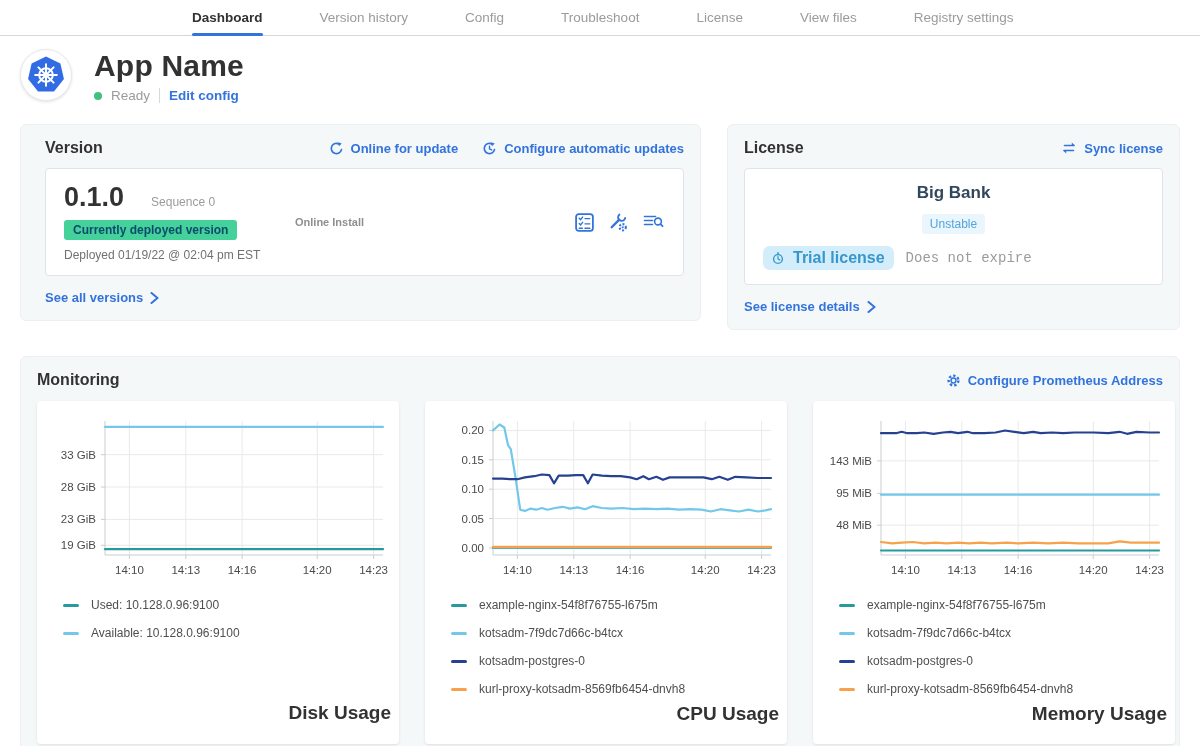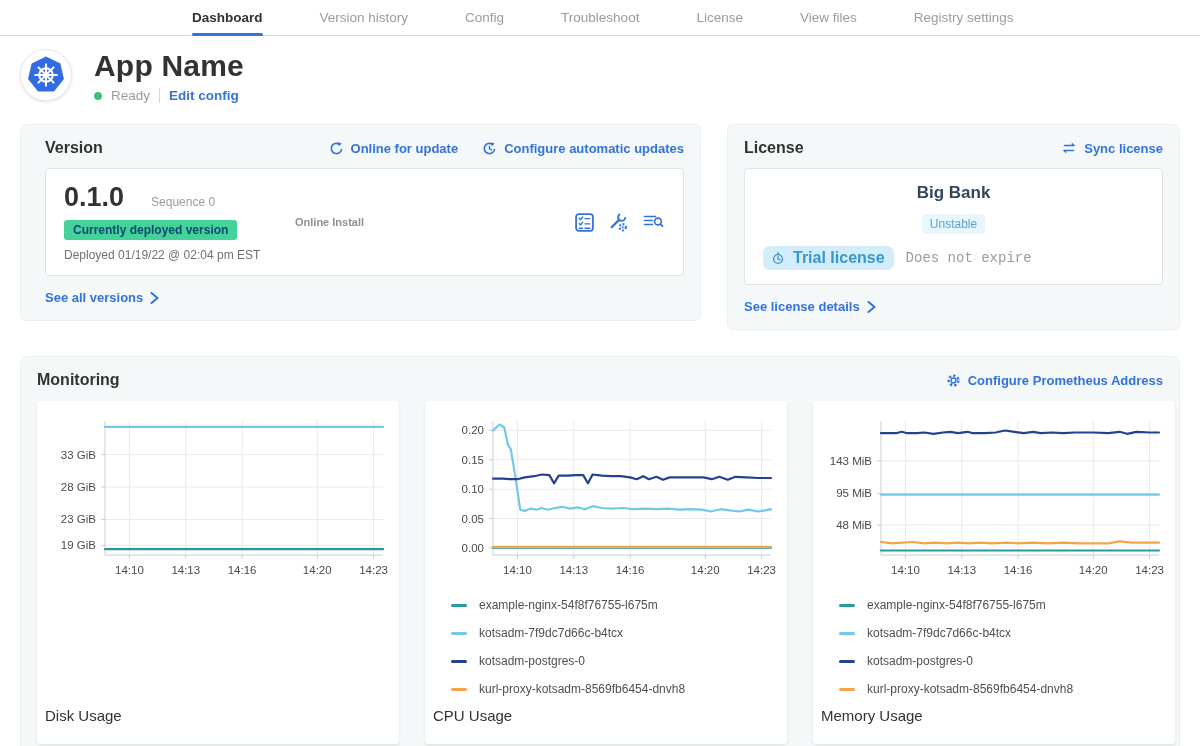--- a/index.html
+++ b/index.html
@@ -66,21 +66,21 @@
   .monitoring { margin:26px 20px 0 20px; }
   .charts-row { display:flex; gap:26px; margin-top:12px; }
   .chart-card { width:362px; height:343px; background:#fff; border-radius:4px;
     box-shadow:0 1px 3px rgba(0,0,0,.10); padding:8px 8px 12px 8px;
     display:flex; flex-direction:column; }
   .chart-svg { flex:0 0 auto; }
   .legend { padding:4px 18px 0 18px; }
   .legend-item { display:flex; align-items:center; gap:12px; height:28px; }
   .dash { width:16px; height:3px; border-radius:2px; flex:0 0 auto; }
   .legend-label { font-size:12px; color:#4f4f4f; }
-  .chart-title { margin-top:auto; text-align:left; font-size:15px; font-weight:normal; padding-bottom:8px; }
+  .chart-title { margin-top:auto; text-align:right; font-size:19px; font-weight:bold; padding-bottom:8px; }
 
   .icon { display:inline-flex; flex:0 0 auto; }
 </style>
 </head>
 <body>
 
 <nav class="topnav">
   <div class="tab active">Dashboard</div>
   <div class="tab">Version history</div>
   <div class="tab">Config</div>
@@ -288,20 +288,30 @@
           <text x="140.77027027027026" y="165" text-anchor="middle" font-size="11.5" fill="#4a4a4a" font-family="Liberation Sans, sans-serif">14:13</text>
           <line x1="197.1216216216216" y1="146" x2="197.1216216216216" y2="150" stroke="#c9ced2"></line>
           <text x="197.1216216216216" y="165" text-anchor="middle" font-size="11.5" fill="#4a4a4a" font-family="Liberation Sans, sans-serif">14:16</text>
           <line x1="272.2567567567568" y1="146" x2="272.2567567567568" y2="150" stroke="#c9ced2"></line>
           <text x="272.2567567567568" y="165" text-anchor="middle" font-size="11.5" fill="#4a4a4a" font-family="Liberation Sans, sans-serif">14:20</text>
           <line x1="328.6081081081081" y1="146" x2="328.6081081081081" y2="150" stroke="#c9ced2"></line>
           <text x="328.6081081081081" y="165" text-anchor="middle" font-size="11.5" fill="#4a4a4a" font-family="Liberation Sans, sans-serif">14:23</text>
           <polyline points="60.0,140.2 338.0,140.2" fill="none" stroke="#269b9e" stroke-width="2.2" stroke-linejoin="round" stroke-linecap="round"></polyline>
           <polyline points="60.0,17.8 338.0,17.8" fill="none" stroke="#73c8ea" stroke-width="2.2" stroke-linejoin="round" stroke-linecap="round"></polyline>
         </svg>
+    <div class="legend">
+          <div class="legend-item">
+            <span class="dash" style="background: rgb(38, 155, 158);"></span>
+            <span class="legend-label">Used: 10.128.0.96:9100</span>
+          </div>
+          <div class="legend-item">
+            <span class="dash" style="background: rgb(115, 200, 234);"></span>
+            <span class="legend-label">Available: 10.128.0.96:9100</span>
+          </div>
+        </div>
     <div class="chart-title">Disk Usage</div>
   </div>
 
   <div class="chart-card">
     <svg class="chart-svg" width="346" height="178" viewBox="0 0 346 178">
           <line x1="84.41891891891893" y1="12" x2="84.41891891891893" y2="146" stroke="#e9e9e9" stroke-width="1"></line>
           <line x1="140.77027027027026" y1="12" x2="140.77027027027026" y2="146" stroke="#e9e9e9" stroke-width="1"></line>
           <line x1="197.1216216216216" y1="12" x2="197.1216216216216" y2="146" stroke="#e9e9e9" stroke-width="1"></line>
           <line x1="272.2567567567568" y1="12" x2="272.2567567567568" y2="146" stroke="#e9e9e9" stroke-width="1"></line>
           <line x1="328.6081081081081" y1="12" x2="328.6081081081081" y2="146" stroke="#e9e9e9" stroke-width="1"></line>

